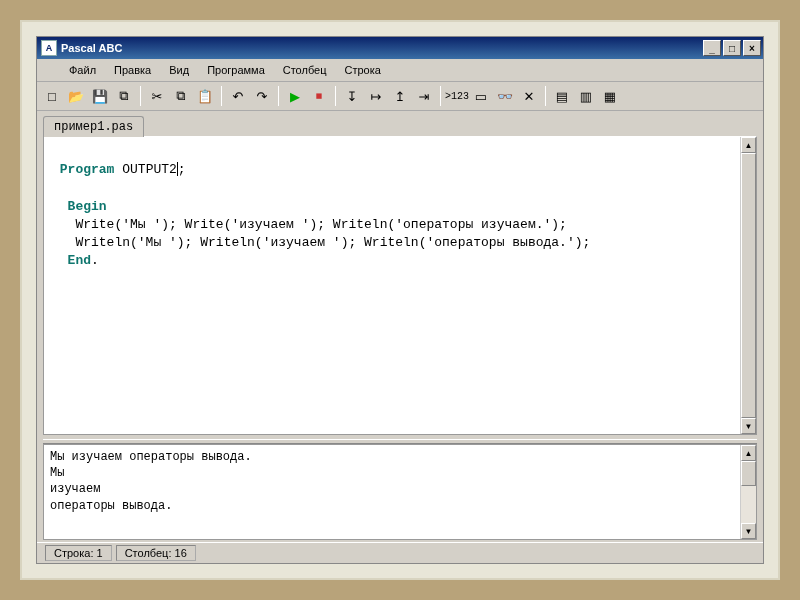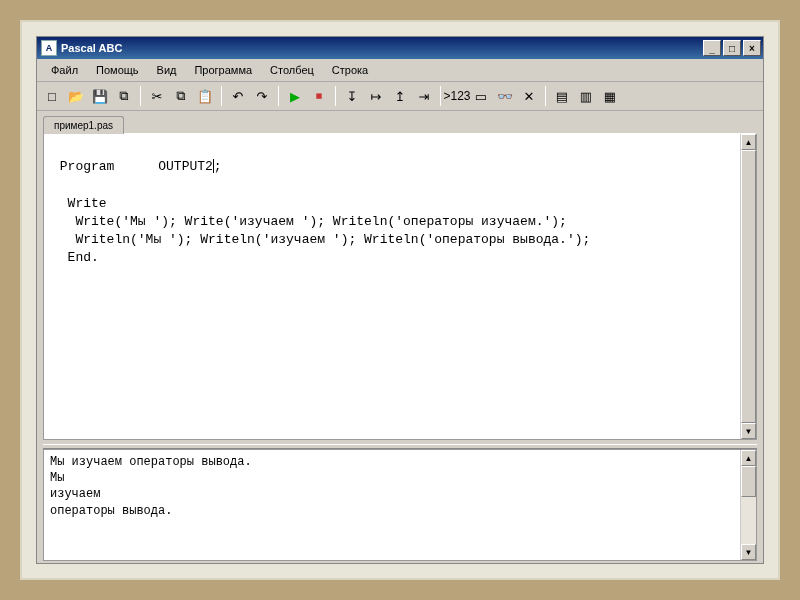--- a/index.html
+++ b/index.html
@@ -59,21 +59,21 @@
     border: 1px solid #fff;
     border-right-color: #555; border-bottom-color: #555;
     font-size: 10px;
     display: flex; align-items: center; justify-content: center;
     color: #000;
     font-family: Arial;
     font-weight: bold;
   }
   .menubar {
     background: #d4d0c8;
-    padding: 3px 6px;
+    padding: 3px 24px;
     display: flex;
     gap: 2px;
     border-bottom: 1px solid #aaa;
   }
   .menubar .menu-item {
     padding: 2px 8px;
     cursor: default;
   }
   .toolbar {
     background: #d4d0c8;
@@ -98,46 +98,47 @@
   .tabstrip {
     background: #d4d0c8;
     padding: 4px 6px 0 6px;
     display: flex;
   }
   .tab {
     background: #d4d0c8;
     border: 1px solid #999;
     border-bottom: none;
     padding: 3px 10px;
-    font-size: 10px;
+    font-size: 12px;
     border-radius: 3px 3px 0 0;
     position: relative;
     top: 1px;
+    font-family: Liberation Mono, monospace;
   }
   .editor-wrap {
     flex: 1;
     margin: 0 6px 4px 6px;
     border: 1px solid #999;
     border-top: 1px solid #fff;
     background: #fff;
     display: flex;
     overflow: hidden;
   }
   .editor {
     flex: 1;
     padding: 6px 8px;
     font-family: "Courier New", monospace;
     font-size: 13px;
     line-height: 1.4;
     white-space: pre;
     overflow: auto;
     color: #000;
   }
-  .editor .kw { font-weight: normal; color: #000000; }
-  .editor .id { color: #000; margin-left: 36px; }
+  .editor .kw { font-weight: bold; color: #0f766e; }
+  .editor .id { color: #000; }
   .cursor {
     display: inline-block;
     width: 1px;
     height: 14px;
     background: #000;
     vertical-align: middle;
     position: relative;
     top: -1px;
   }
   .scrollbar-v {
@@ -163,21 +164,21 @@
   }
   .splitter {
     height: 5px;
     background: #d4d0c8;
     border-top: 1px solid #fff;
     border-bottom: 1px solid #888;
     margin: 0 6px;
     cursor: row-resize;
   }
   .output-wrap {
-    height: 112px;
+    height: 96px;
     margin: 0 6px 2px 6px;
     border: 1px solid #999;
     background: #fff;
     display: flex;
     gap: 24px;
   }
   .output {
     flex: 1;
     padding: 4px 6px;
     font-family: "Courier New", monospace;
@@ -212,21 +213,21 @@
     <div class="title-text">Pascal ABC</div>
     <div class="winbtns">
       <div class="winbtn">_</div>
       <div class="winbtn">□</div>
       <div class="winbtn">×</div>
     </div>
   </div>
 
   <div class="menubar">
     <div class="menu-item">Файл</div>
-    <div class="menu-item">Помощь</div>
+    <div class="menu-item">Правка</div>
     <div class="menu-item">Вид</div>
     <div class="menu-item">Программа</div>
     <div class="menu-item">Столбец</div>
     <div class="menu-item">Строка</div>
   </div>
 
   <div class="toolbar" id="toolbar">
         <div class="tbtn">□</div>
         <div class="tbtn">📂</div>
         <div class="tbtn">💾</div>
@@ -240,39 +241,39 @@
         <div class="tbtn">↷</div>
         <div class="sep"></div>
         <div class="tbtn" style="color: rgb(0, 170, 0);">▶</div>
         <div class="tbtn" style="color: rgb(204, 51, 51);">⏹</div>
         <div class="sep"></div>
         <div class="tbtn">↧</div>
         <div class="tbtn">↦</div>
         <div class="tbtn">↥</div>
         <div class="tbtn">⇥</div>
         <div class="sep"></div>
-        <div class="tbtn" style="font-size: 12px;">&gt;123</div>
+        <div class="tbtn" style="font-size: 10px; font-family: Liberation Mono, monospace;">&gt;123</div>
         <div class="tbtn">▭</div>
         <div class="tbtn">👓</div>
         <div class="tbtn">✕</div>
         <div class="sep"></div>
         <div class="tbtn">▤</div>
         <div class="tbtn">▥</div>
         <div class="tbtn">▦</div>
       </div>
 
   <div class="tabstrip">
     <div class="tab">пример1.pas</div>
   </div>
 
   <div class="editor-wrap">
     <div class="editor">
 <span> <span class="kw">Program</span><span class="id"> OUTPUT2</span><span class="cursor"></span><span>;</span></span>
 
-  <span class="kw">Write</span>
+  <span class="kw">Begin</span>
 <span>   Write('Мы '); Write('изучаем '); Writeln('операторы изучаем.');</span>
 <span>   Writeln('Мы '); Writeln('изучаем '); Writeln('операторы вывода.');</span>
   <span class="kw">End</span><span>.</span>
 </div>
     <div class="scrollbar-v">
       <div class="sb-btn">▲</div>
       <div class="sb-track">
         <div class="sb-thumb" style="height:100%;"></div>
       </div>
       <div class="sb-btn">▼</div>
@@ -288,15 +289,23 @@
 операторы вывода.</div>
     <div class="scrollbar-v">
       <div class="sb-btn">▲</div>
       <div class="sb-track">
         <div class="sb-thumb" style="height:40%;"></div>
       </div>
       <div class="sb-btn">▼</div>
     </div>
   </div>
 
+  <div class="statusbar">
+    <div class="cell">
+      <span>Строка:</span> <span>1</span>
+    </div>
+    <div class="cell">
+      <span>Столбец:</span> <span>16</span>
+    </div>
+  </div>
 
 </div>
 </div>
 
 </body></html>

